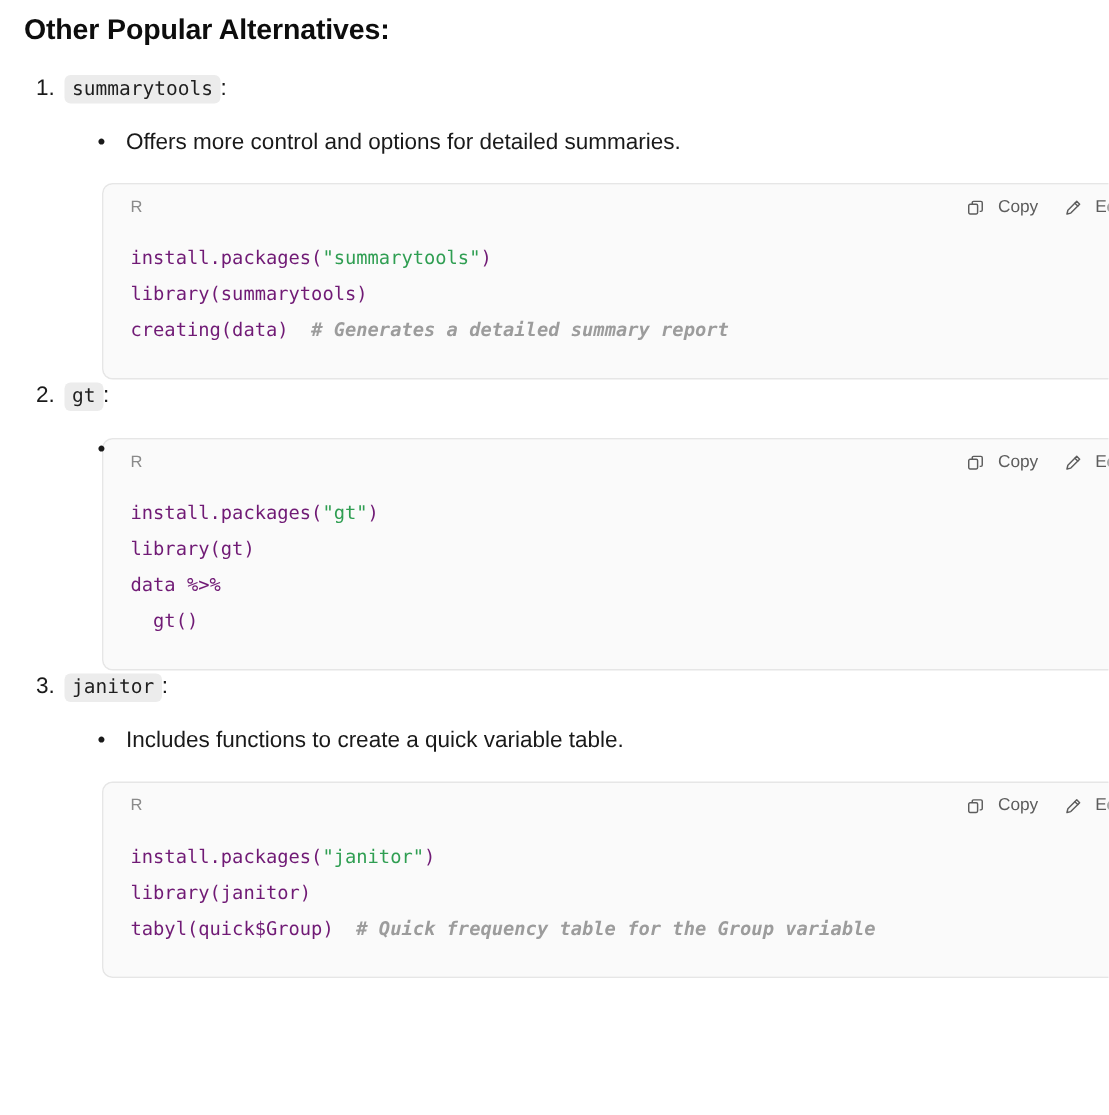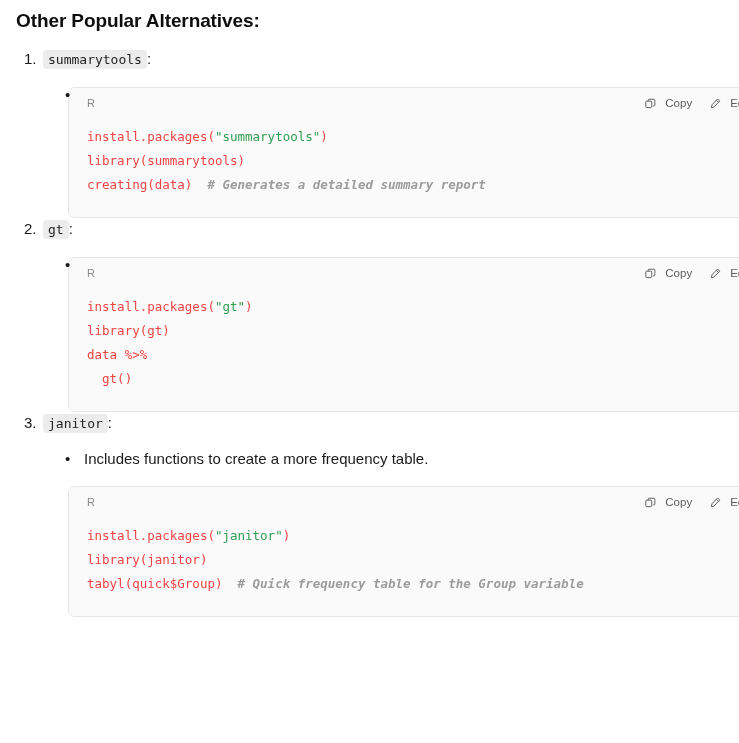--- a/index.html
+++ b/index.html
@@ -138,40 +138,41 @@
     font-family: "DejaVu Sans Mono", "Liberation Mono", monospace;
     font-size: 12.5px;
     line-height: 24px;
     padding: 14px 18px 20px 18px;
     color: #27272a;
     white-space: pre;
     background: #fafafa;
   }
   .tok-str { color: #2f9e52; }
   .tok-com { color: #9c9c9c; font-style: italic; font-weight: bold; }
-  .tok-pun { color: #ef4444; }
+  .tok-pun { color: #701a75; }
 </style>
 </head>
 <body>
 
 <div class="page">
 
   <h2 class="page-title">Other Popular Alternatives:</h2>
 
   <ol class="alt-list">
 
     <li>
       <span class="li-marker">1.</span>
       <div class="li-heading">
         <span class="inline-code">summarytools</span><span class="colon">:</span>
       </div>
 
       <ul class="sub-list">
         <li>
           <span class="bullet-dot">•</span>
+          <span>Offers more control and options for detailed summaries.</span>
         </li>
       </ul>
 
       <div class="code-block">
         <div class="code-header">
           <span class="code-lang">R</span>
           <div class="code-actions">
             <div class="code-action">
               <span>
                 <svg width="11" height="11" viewBox="0 0 16 16" fill="none" stroke="#5c5c5c" stroke-width="1.4">
@@ -243,21 +244,21 @@
 
     <li>
       <span class="li-marker">3.</span>
       <div class="li-heading">
         <span class="inline-code">janitor</span><span class="colon">:</span>
       </div>
 
       <ul class="sub-list">
         <li>
           <span class="bullet-dot">•</span>
-          <span>Includes functions to create a more frequency table.</span>
+          <span>Includes functions to create a quick variable table.</span>
         </li>
       </ul>
 
       <div class="code-block">
         <div class="code-header">
           <span class="code-lang">R</span>
           <div class="code-actions">
             <div class="code-action">
               <span>
                 <svg width="11" height="11" viewBox="0 0 16 16" fill="none" stroke="#5c5c5c" stroke-width="1.4">

